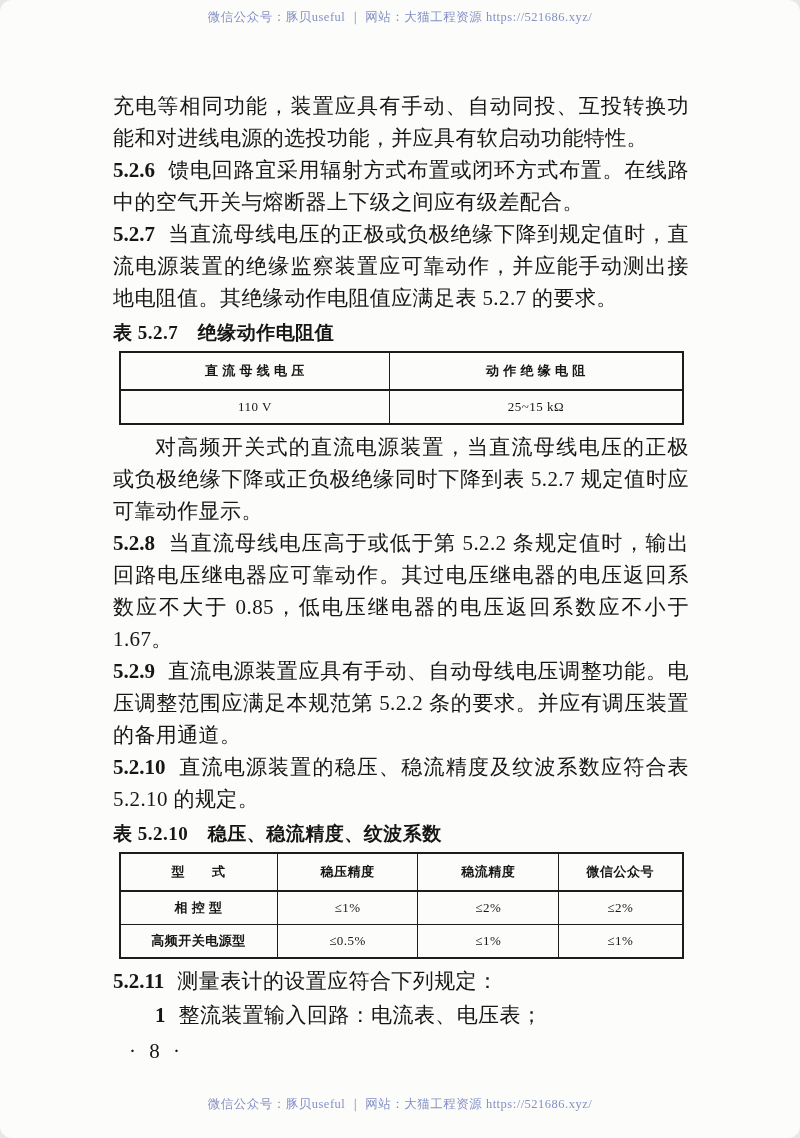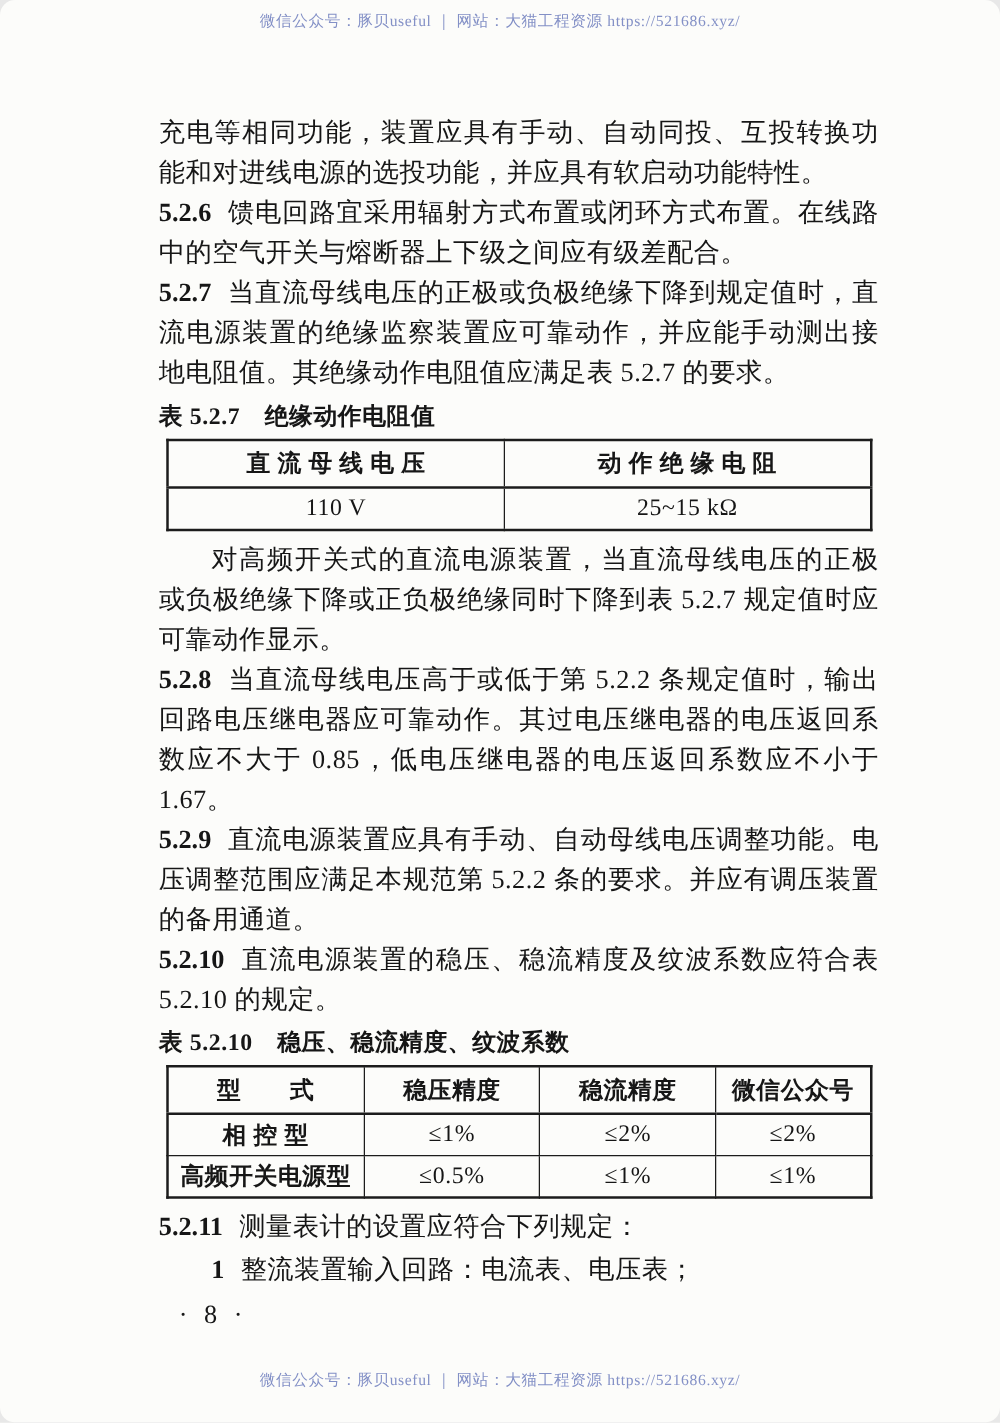--- a/index.html
+++ b/index.html
@@ -16,21 +16,21 @@
   .watermark {
     position:absolute; left:0; width:100%;
     text-align:center;
     font-size:12.5px;
     letter-spacing:0.5px;
     color:#8390c6;
   }
   .watermark.top { top:9px; }
   .watermark.bottom { top:1096px; }
   .content {
-    position:absolute; left:127px; top:90px; width:576px;font-family:Liberation Serif, serif;
+    position:absolute; left:113px; top:90px; width:576px;font-family:Liberation Serif, serif;
   }
   p.para {
     margin:0; padding:0;
     font-size:21px;
     line-height:32px;
     letter-spacing:0.4px;
     text-align:justify;
     text-justify:inter-character;
   }
   p.para .num { font-weight:bold; margin-right:13px; letter-spacing:0; }
@@ -45,21 +45,21 @@
   }
   table.t {
     width:565px;
     margin:0 auto 6px auto;
     border-collapse:collapse;
     border:2.5px solid #1c1c1c;
   }
   table.t th, table.t td {
     border:1.2px solid #1c1c1c;
     text-align:center;
-    font-size:19px;
+    font-size:13px;
     padding:0;
     height:32px;
     letter-spacing:0.5px;
   }
   table.t th { height:36px; font-weight:bold; border-bottom:2px solid #1c1c1c; }
   table.t td.lbl { font-weight:bold; }
   .pageno {
     margin-top:8px;
     margin-left:16px;
     font-size:21px;

